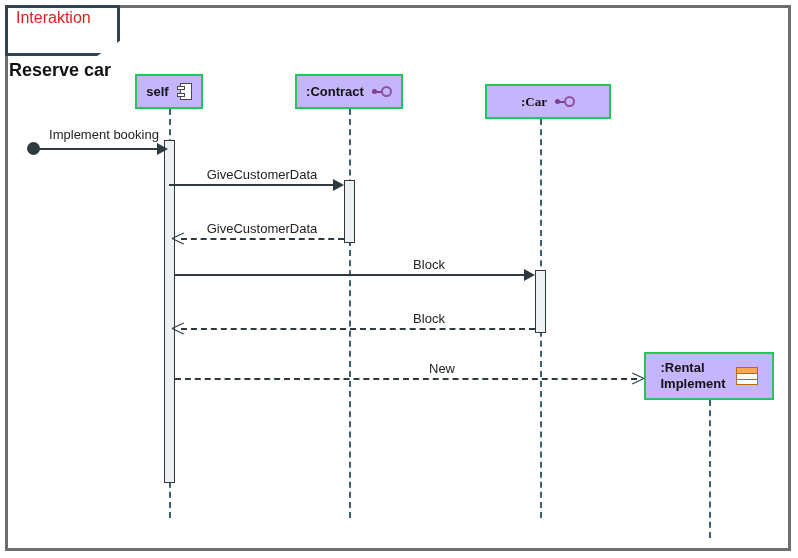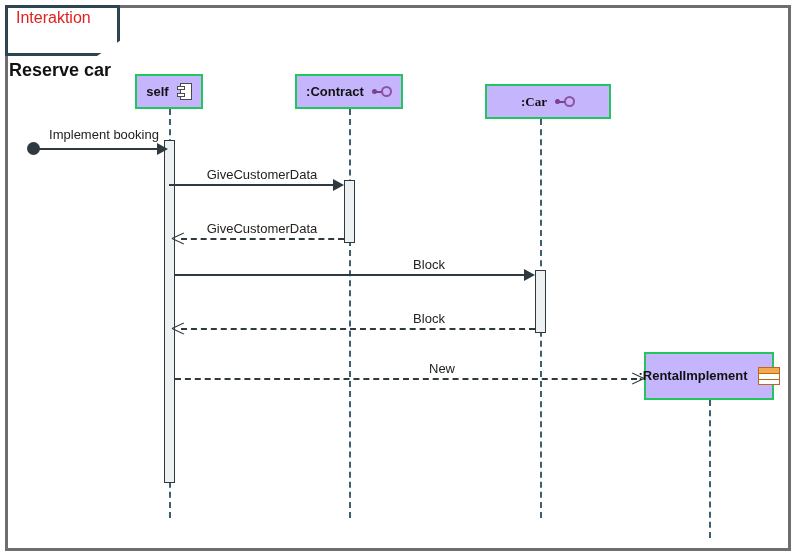--- a/index.html
+++ b/index.html
@@ -257,21 +257,21 @@
     <span class="icon-lollipop">
       <span class="dot"></span>
         <span class="stem"></span>
         <span class="ring"></span>
     </span>
   </div>
   <div class="activation" style="left:534.5px; top:270px; height:63px;"></div>
 
   <div class="lifeline" style="left:709px; top:400px; height:138px;"></div>
   <div class="head" style="left:644px; top:352px; width:130px; height:48px; gap:10px;">
-    <span style="display:flex; flex-direction:row; align-items:flex-start; line-height:1.25;">
+    <span style="display:flex; flex-direction:column; align-items:flex-start; line-height:1.25;">
       <span class="head-label">:Rental</span>
       <span class="head-label">Implement</span>
     </span>
     <span class="icon-table">
       <span class="band"></span>
       <span class="rule" style="top:11px;"></span>
     </span>
   </div>
 
   <div class="found-dot" style="left:27px; top:142px;"></div>

